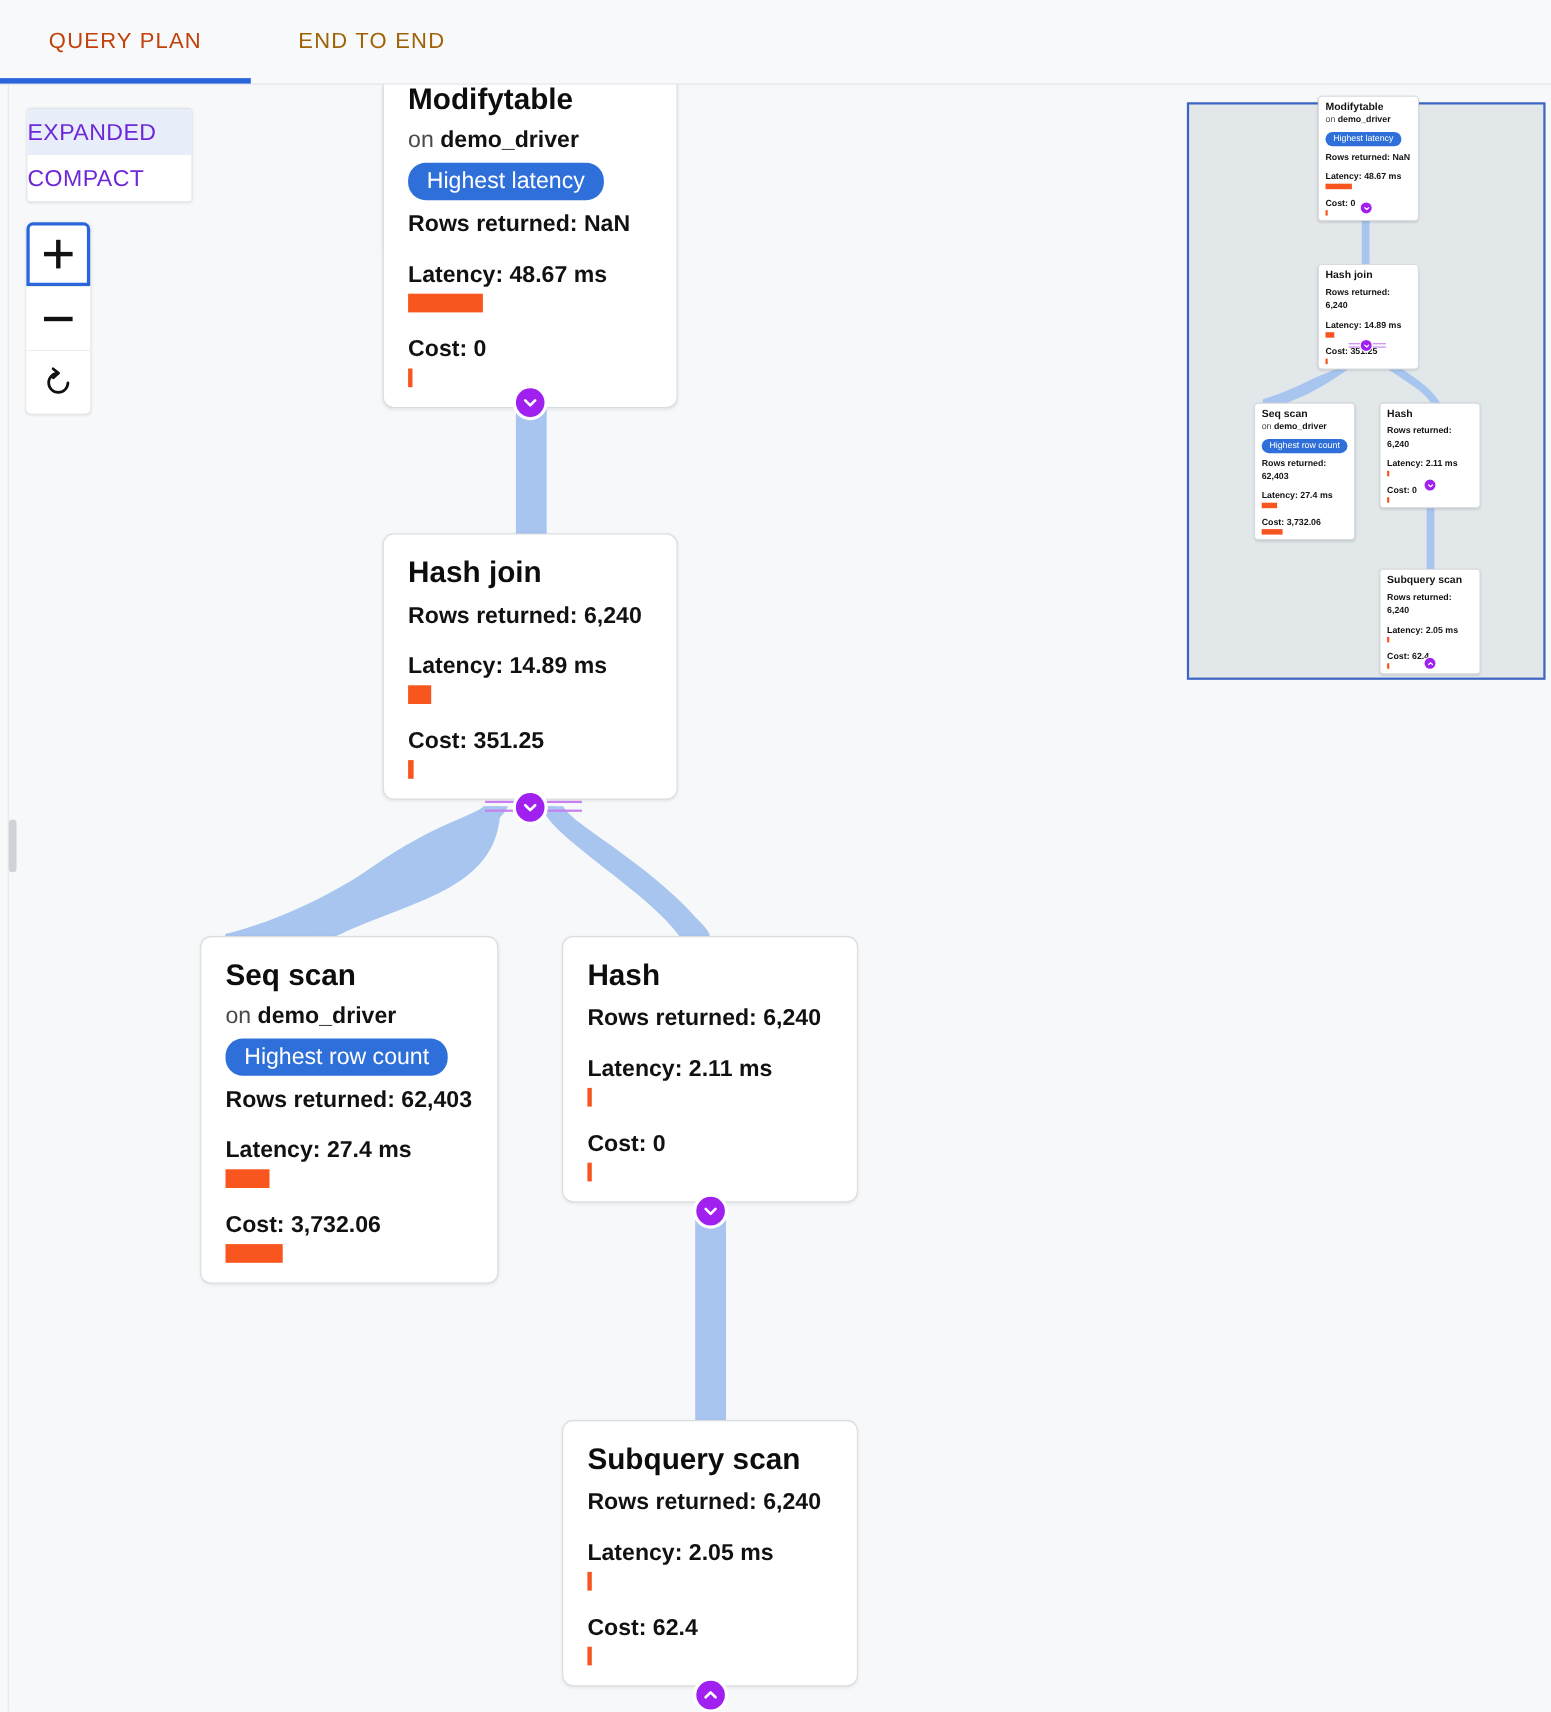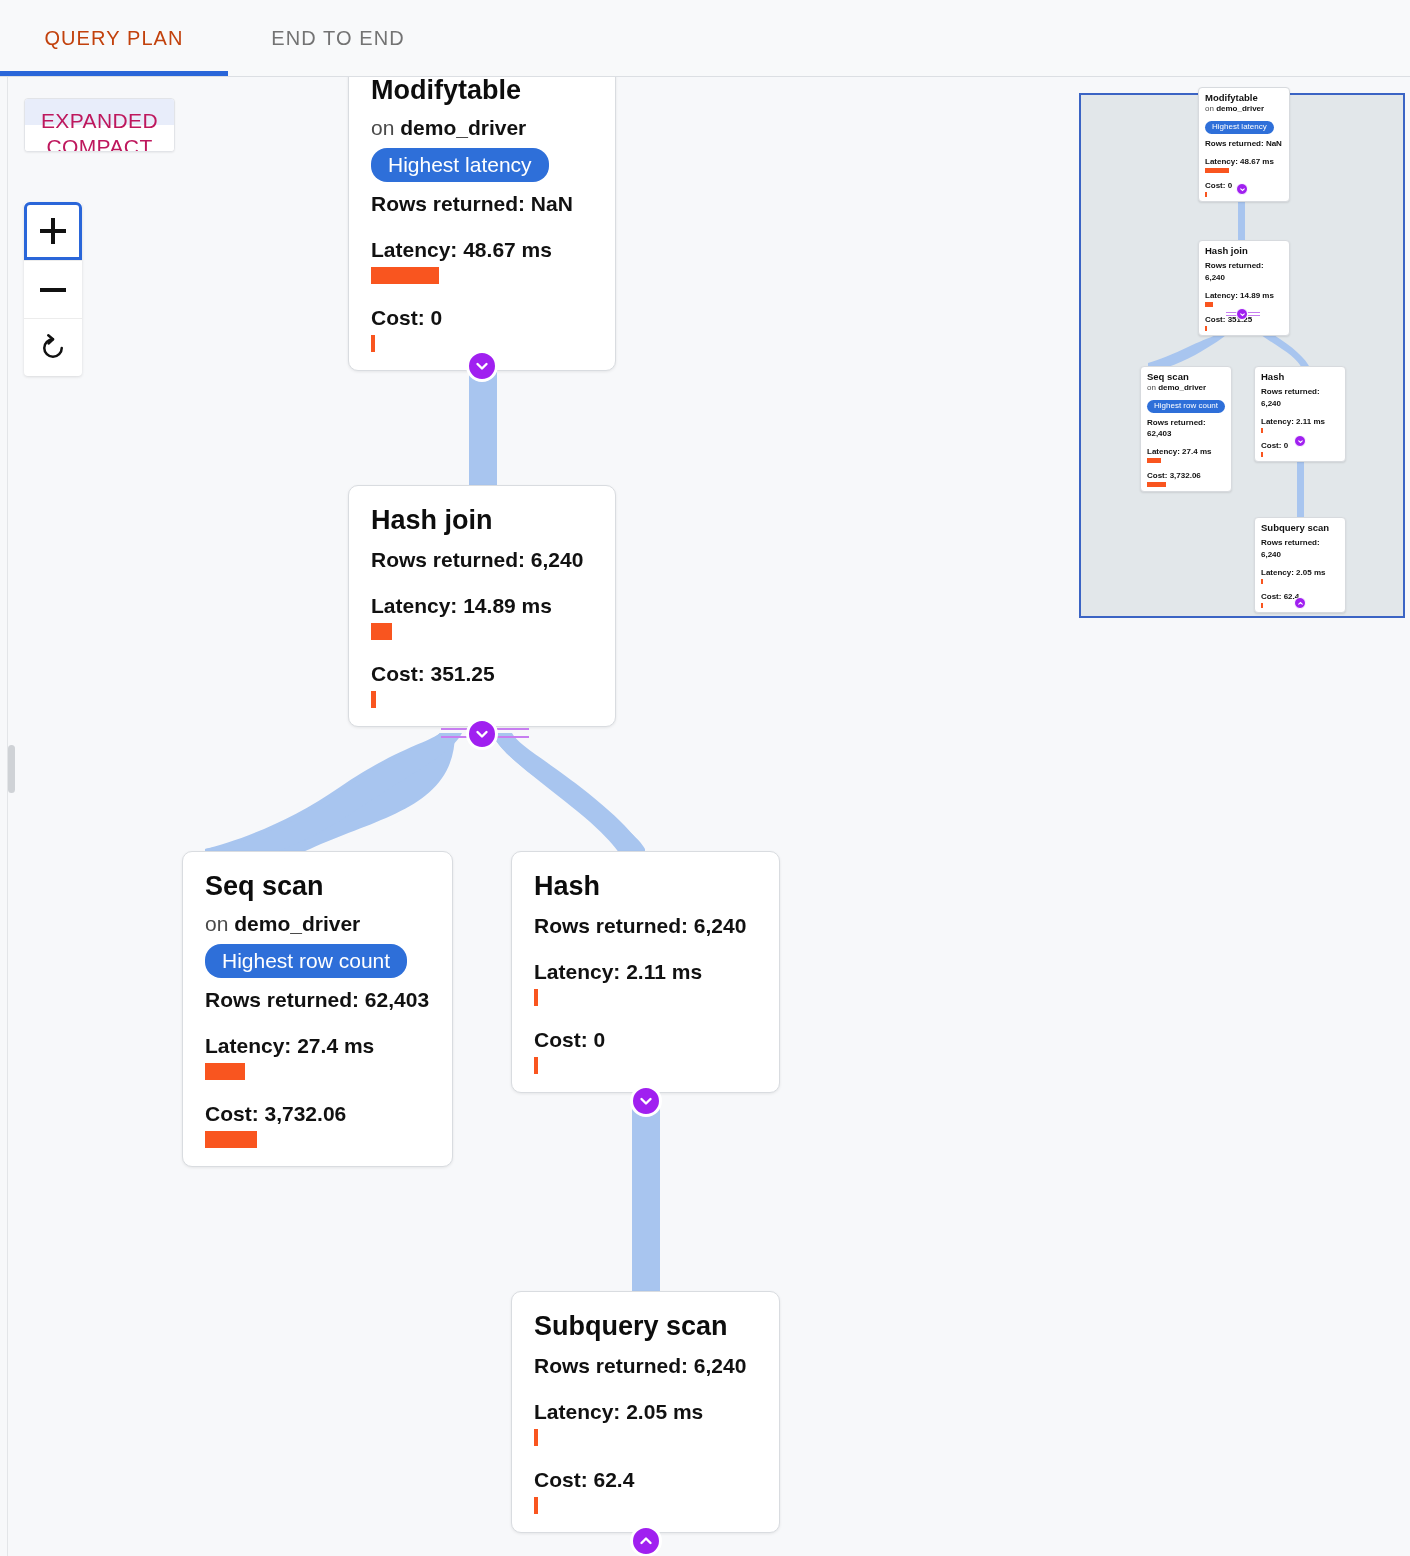--- a/index.html
+++ b/index.html
@@ -14,21 +14,21 @@
   
   .tabbar {
     position: absolute; left: 0; top: 0; width: 1410px; height: 77px;
     background: #f8f9fa;
     border-bottom: 1px solid #dcdfe3;
   }
   .tab {
     position: absolute; top: 0; height: 76px;
     display: flex; align-items: center; justify-content: center;
     font-size: 20px; letter-spacing: 1.1px; font-weight: 500;
-    color: #737373; cursor: pointer; background: none; border: none;
+    color: #a16207; cursor: pointer; background: none; border: none;
     font-family: "Liberation Sans", sans-serif;
   }
   .tab.active { color: #c2410c; }
   .tab-underline {
     position: absolute; left: 0; top: 71px; width: 228px; height: 5px;
     background: #2a66d9;
   }
 
   
   .canvas {
@@ -44,24 +44,24 @@
     background: #cfd2d6; border-radius: 4px; cursor: col-resize;
   }
 
   
   .mode-toggle {
     position: absolute; left: 24px; top: 21px; width: 151px;
     background: #fff; border: 1px solid #e2e4e8; border-radius: 4px;
     overflow: hidden; box-shadow: 0 1px 2px rgba(0,0,0,.06);
   }
   .mode-btn {
-    display: block; width: 100%; height: 26px; border: none; background: #fff;
+    display: block; width: 100%; height: 42px; border: none; background: #fff;
     font-family: "Liberation Sans", sans-serif;
-    font-size: 21px; color: #be185d; letter-spacing: .4px; cursor: pointer;
-    text-align: center; line-height: 43px;
+    font-size: 21px; color: #6d28d9; letter-spacing: .4px; cursor: pointer;
+    text-align: left; line-height: 43px;
   }
   .mode-btn.selected { background: #e8edfa; }
 
   .zoom-stack {
     position: absolute; left: 24px; top: 125px; width: 58px;
     border-radius: 4px; background: #fff;
     box-shadow: 0 1px 3px rgba(0,0,0,.12);
   }
   .zoom-btn {
     position: relative; display: flex; align-items: center; justify-content: center;

